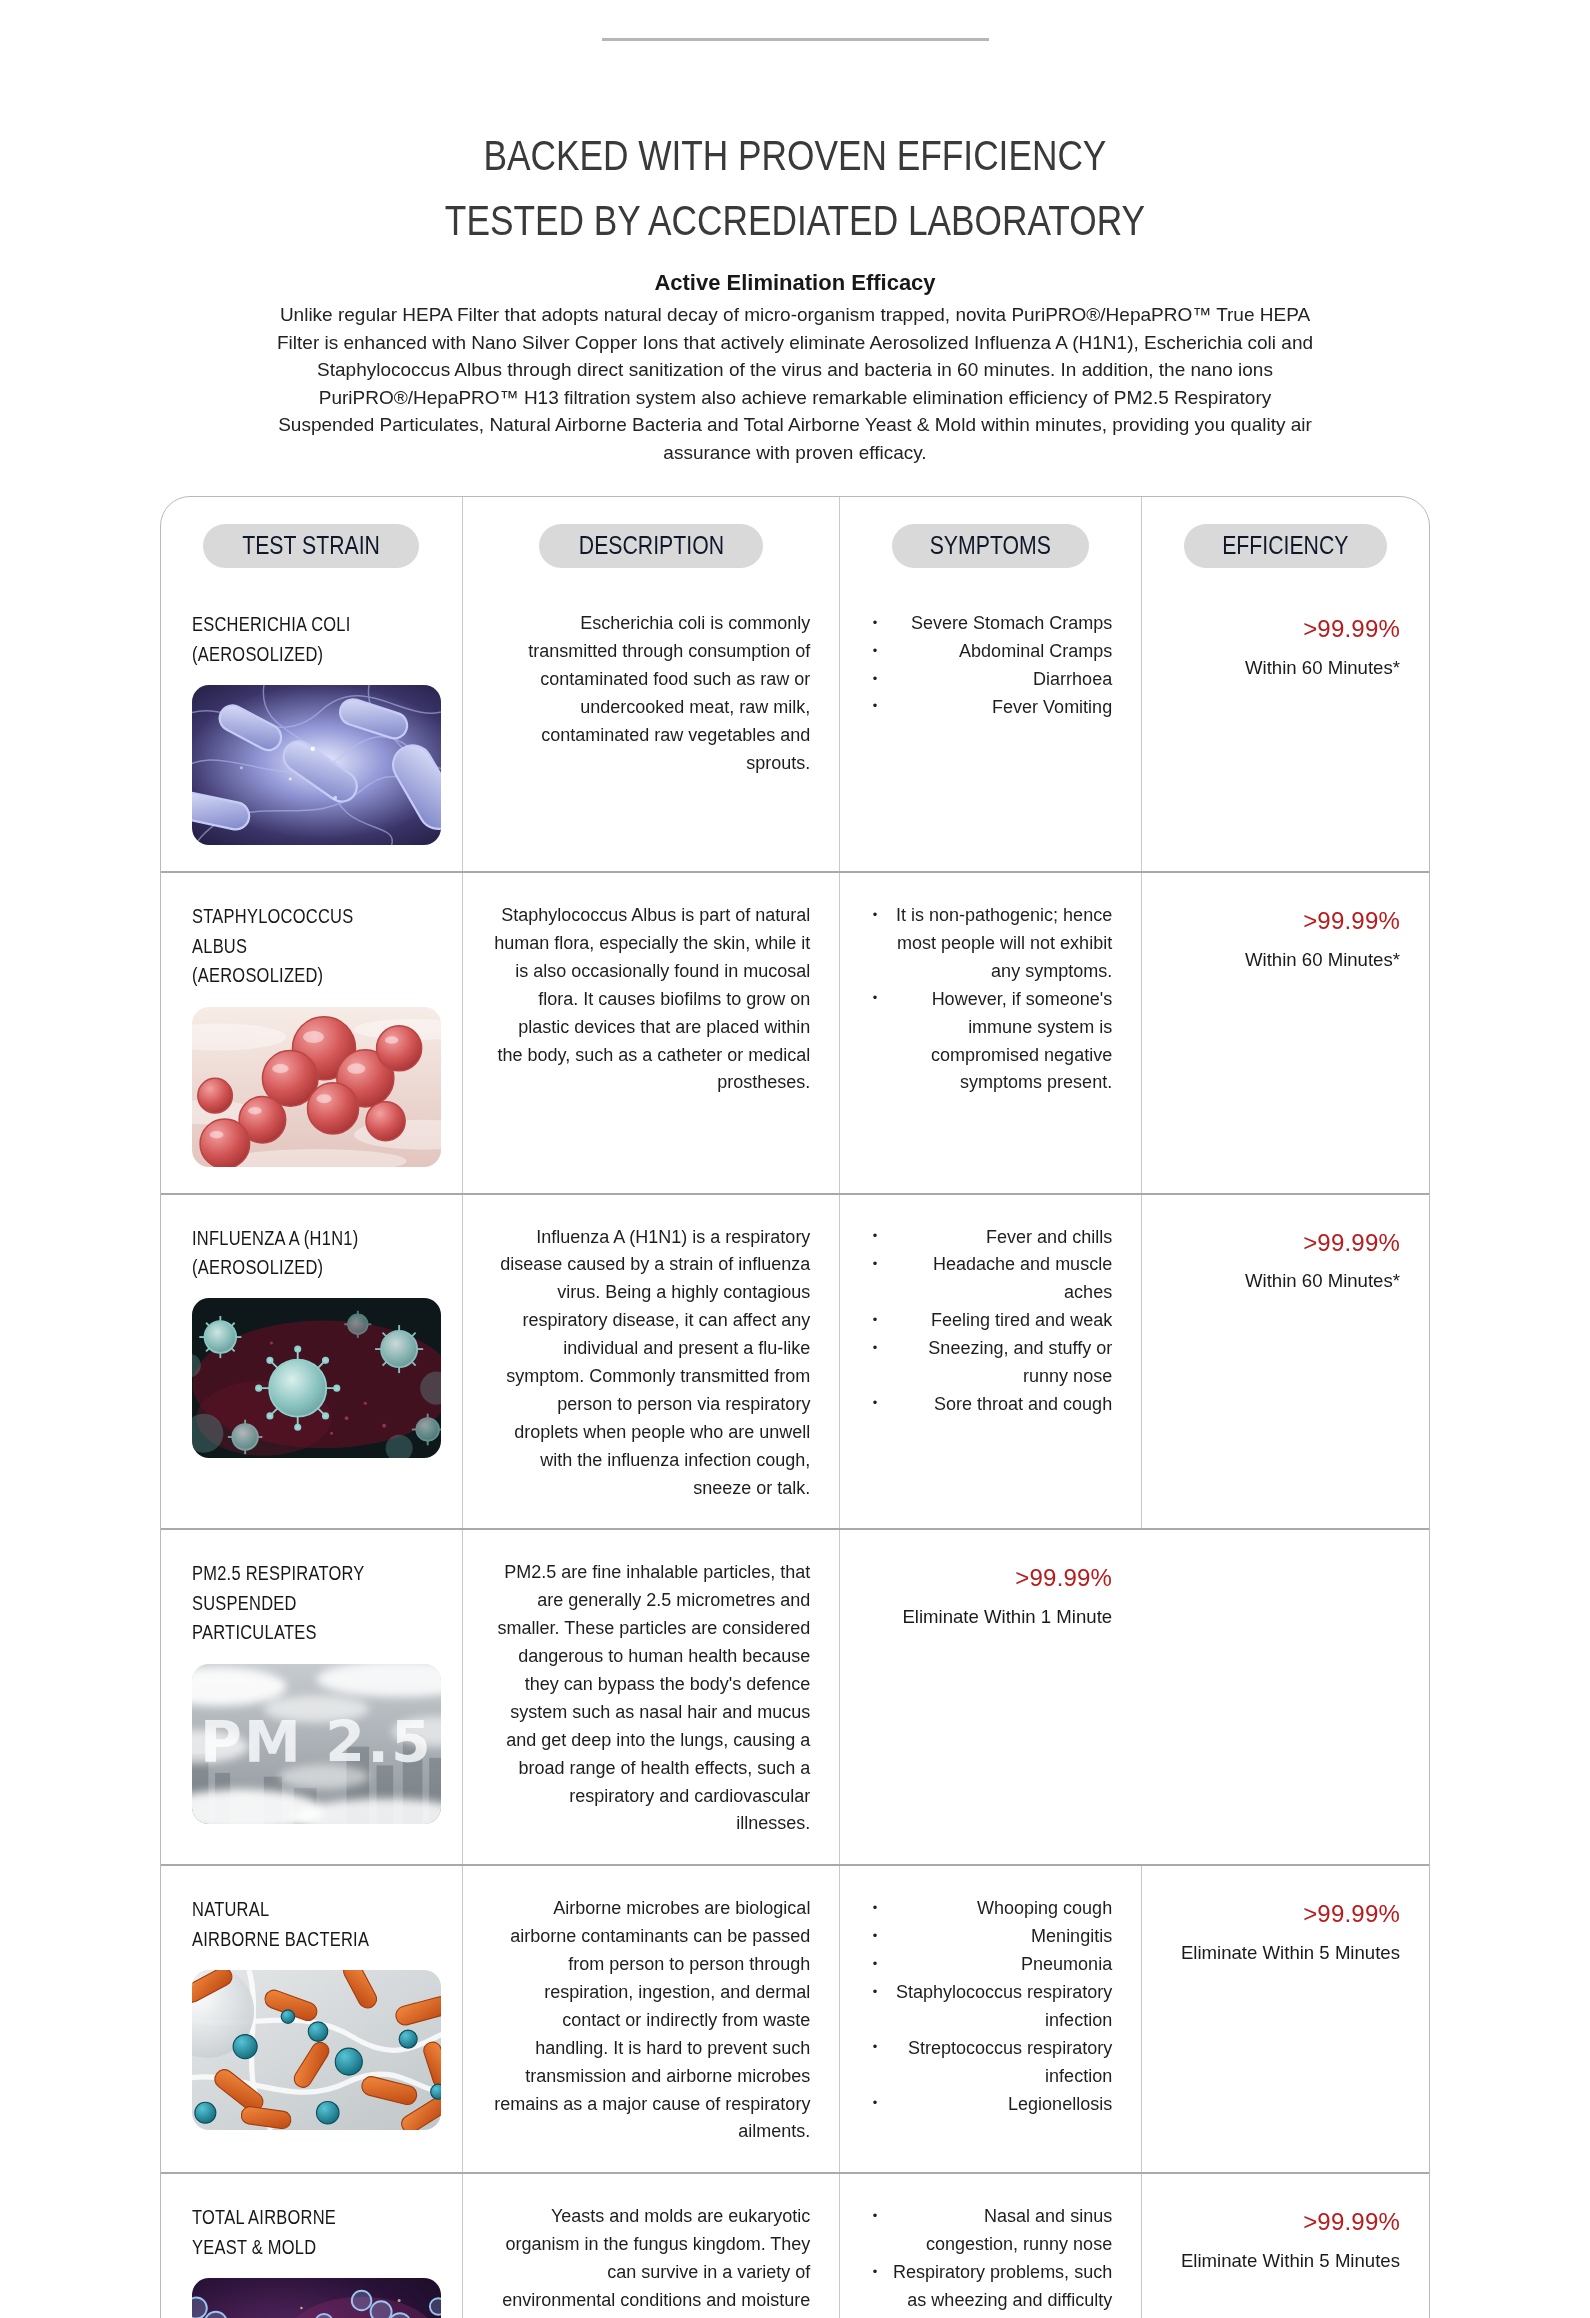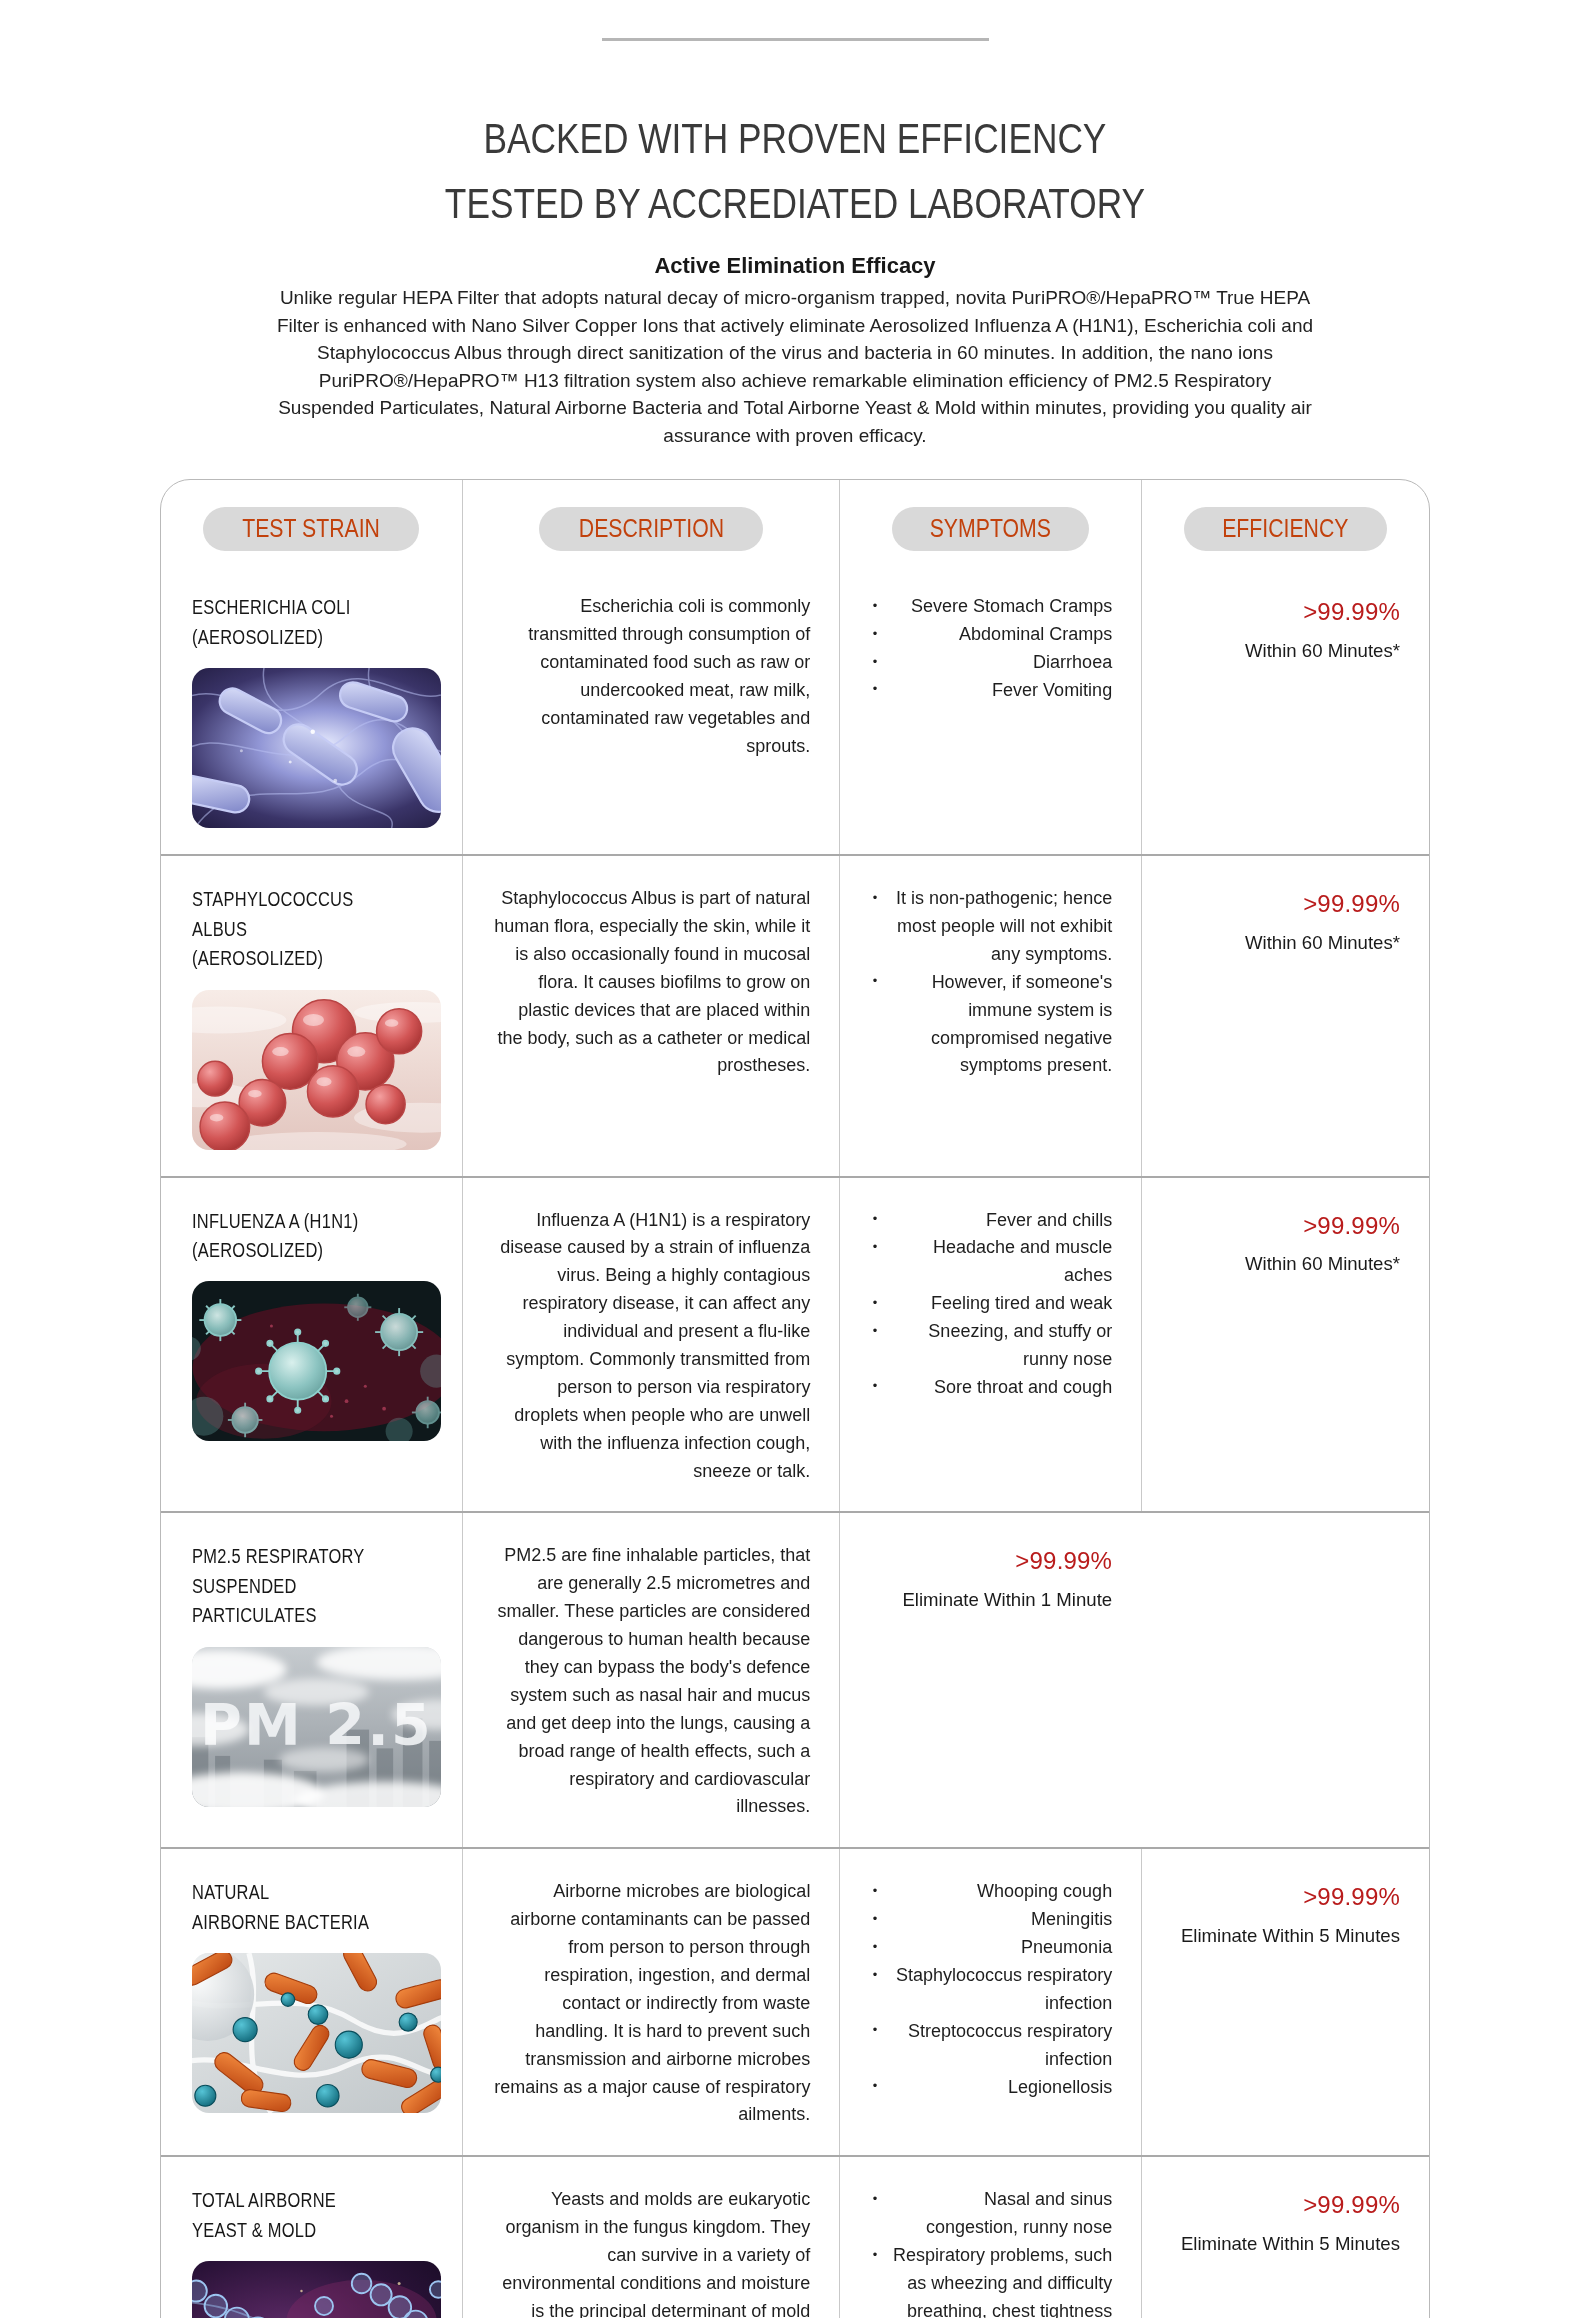--- a/index.html
+++ b/index.html
@@ -3,35 +3,35 @@
 <meta charset="utf-8">
 <style>
   html,body { margin:0; padding:0; background:#ffffff; }
   body {
     width:1590px; min-height:2319px;
     font-family:"Liberation Sans", sans-serif;
     color:#1e1e1e; position:relative; overflow:hidden;
   }
   .top-rule { width:387px; height:3.3px; background:#b6b6b6; margin:38px auto 0; }
 
-  .title { margin-top:65px; text-align:center; color:#3a3a3a;
+  .title { margin-top:82px; text-align:center; color:#3a3a3a;
            font-size:43px; font-weight:500; line-height:1.5; }
   .title .cond { display:inline-block; transform:scaleX(.82); transform-origin:center; white-space:nowrap; }
 
   .subtitle { margin-top:18px; text-align:center; font-size:22px; font-weight:700; color:#181818; }
 
   .intro { width:1050px; margin:5px auto 0; text-align:center;
            font-size:19px; line-height:1.45; color:#222; }
 
   .card { width:1268px; margin:29px auto 0; border:1.3px solid #b9b9b9;
           border-radius:30px; overflow:hidden; background:#fff; }
   .grid-row { display:grid; grid-template-columns:23.7% 29.8% 23.8% 22.7%; }
   .th { display:flex; align-items:center; justify-content:center; padding:27px 6.5px 13px; }
   .th + .th, .td + .td { border-left:1.3px solid #c9c9c9;text-align:right; }
-  .pill { background:#d9d9d9; color:#c2410c; border-radius:29px; padding:7.8px 27px;
+  .pill { background:#d9d9d9; color:#0f172a; border-radius:29px; padding:7.8px 27px;
           font-size:25px; font-weight:500; }
   .pill span { display:inline-block; transform:scaleX(.85); transform-origin:center; white-space:nowrap; }
 
   .trow + .trow { border-top:2px solid #a9a9a9; }
   .r1{min-height:252px} .r2{min-height:256px} .r3{min-height:269px}
   .r4{min-height:271px} .r5{min-height:265px} .r6{min-height:295px}
 
   .td { padding:29px 29px 26px 31px; font-size:18px; line-height:1.55; color:#1e1e1e; }
   .td.strain { padding-right:18px; }
   .strain-name { font-size:19.6px; font-weight:500; line-height:1.5; white-space:pre-line;

